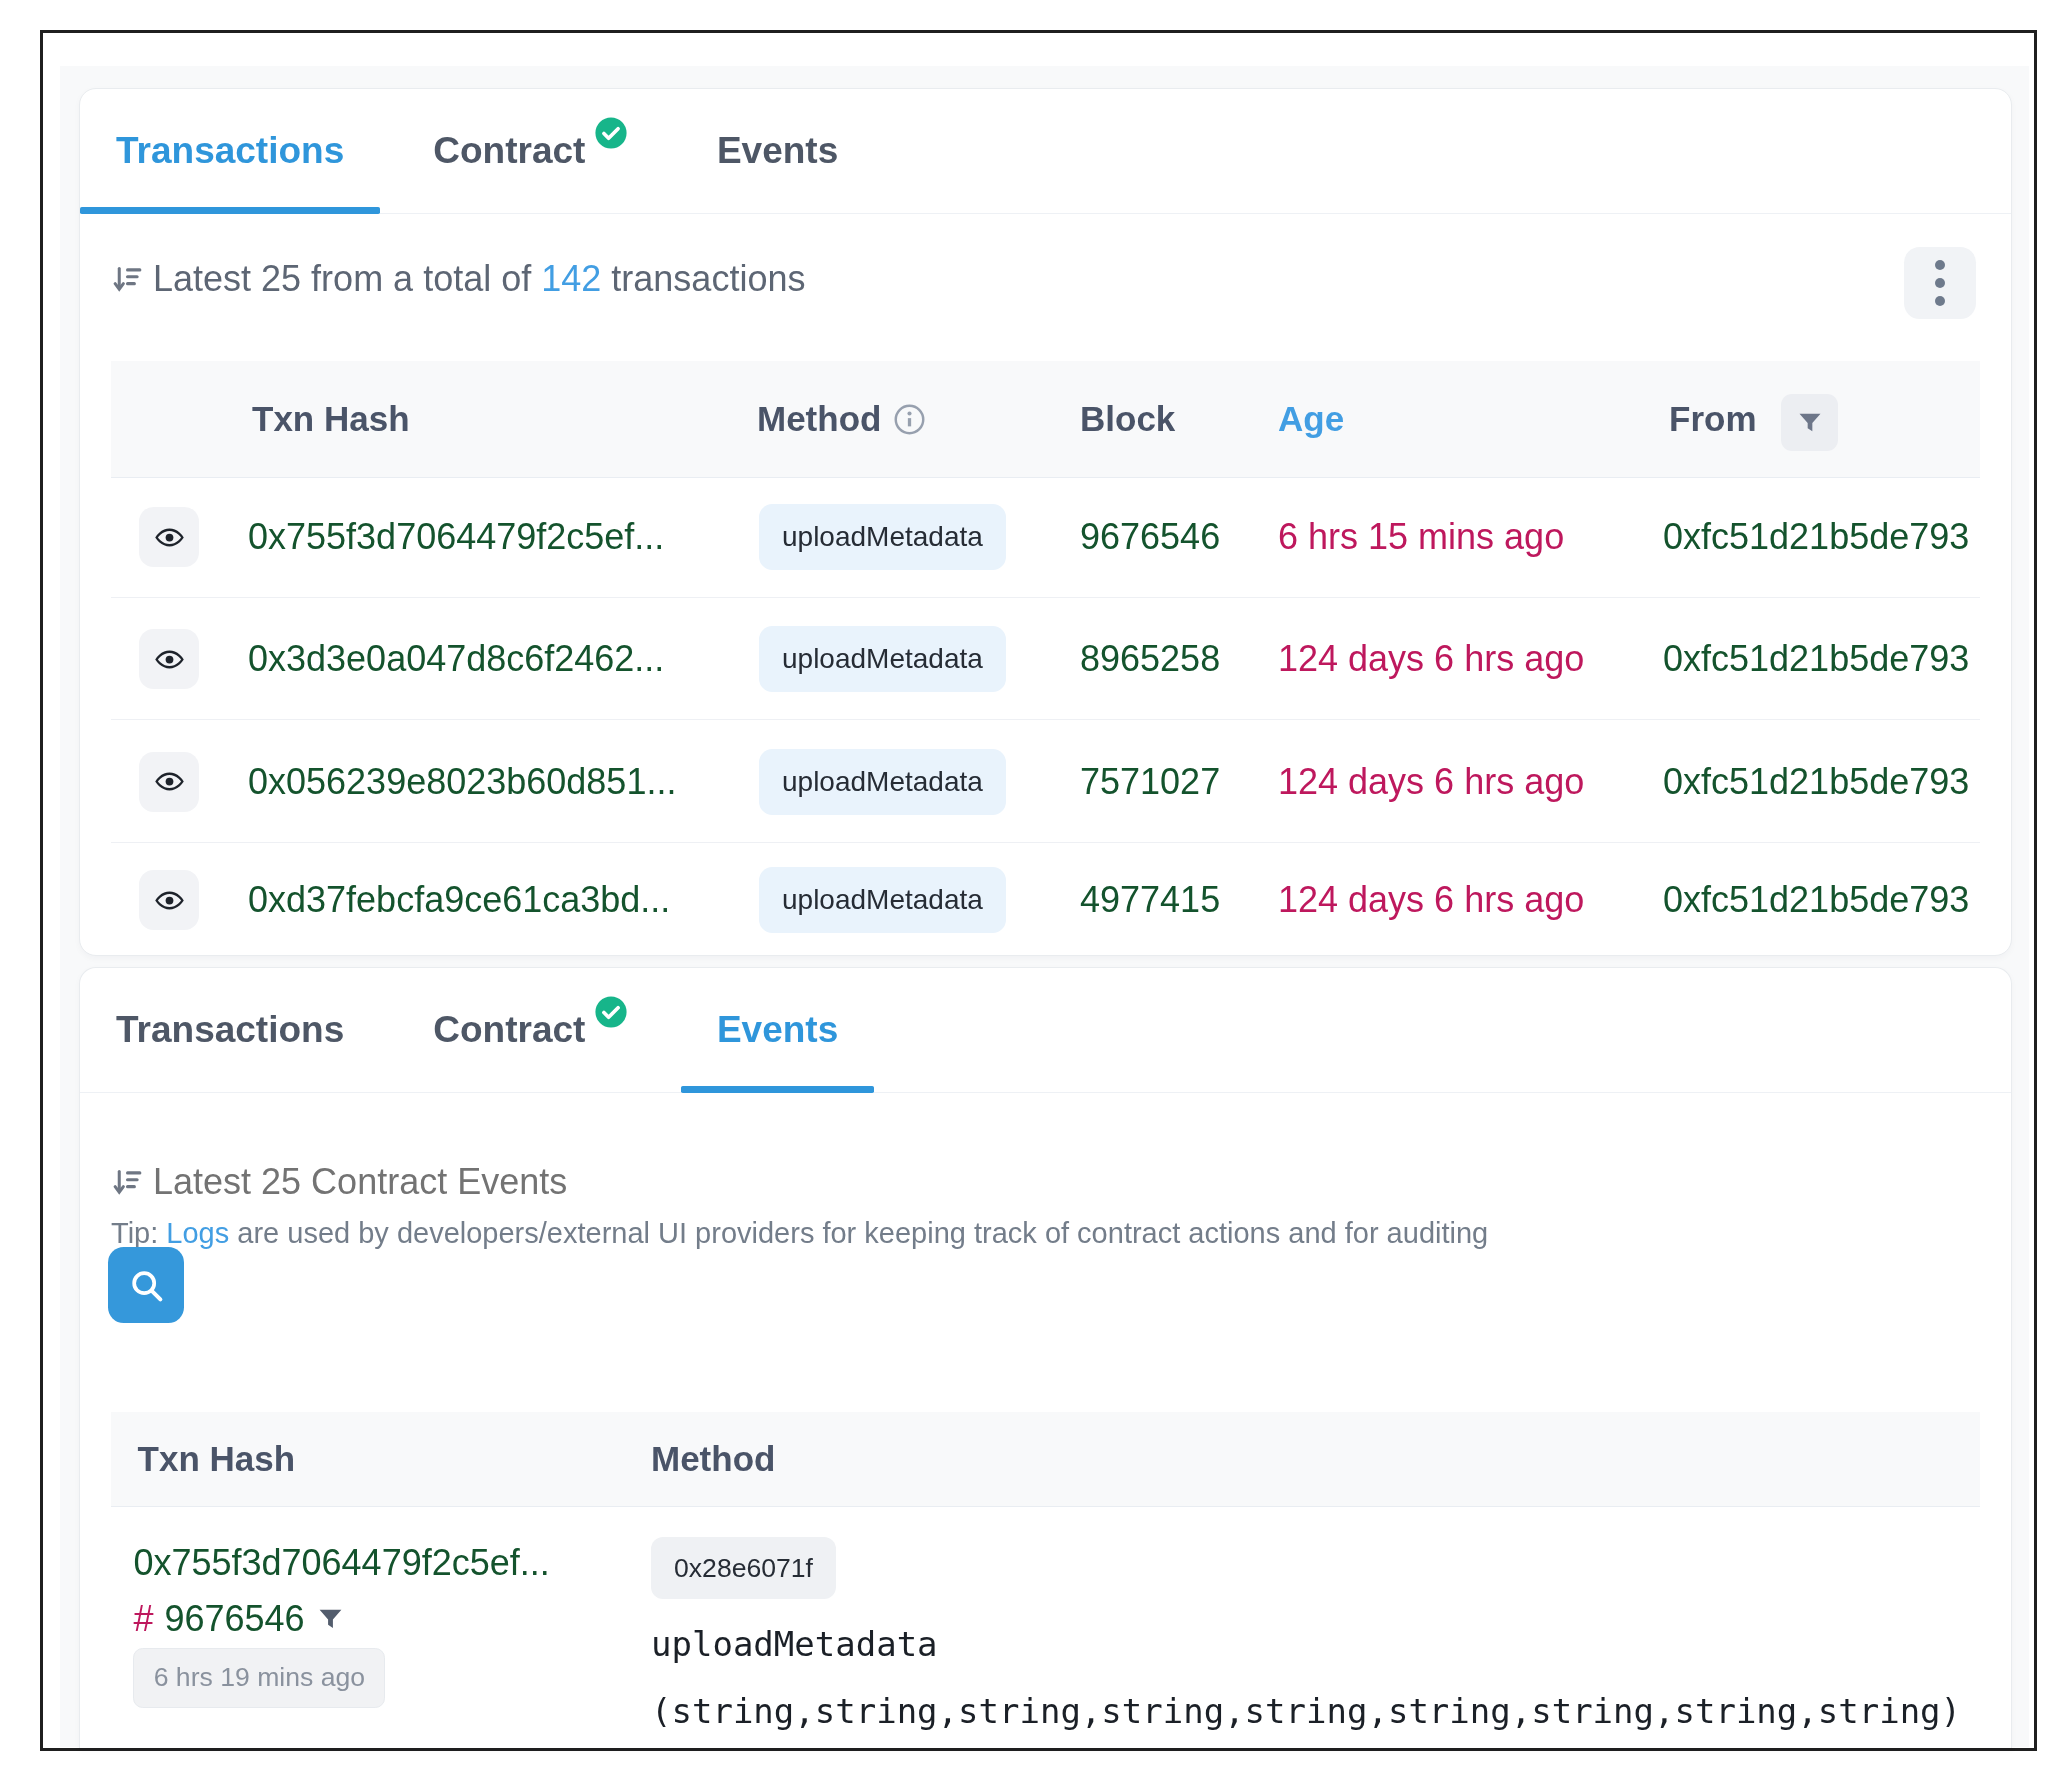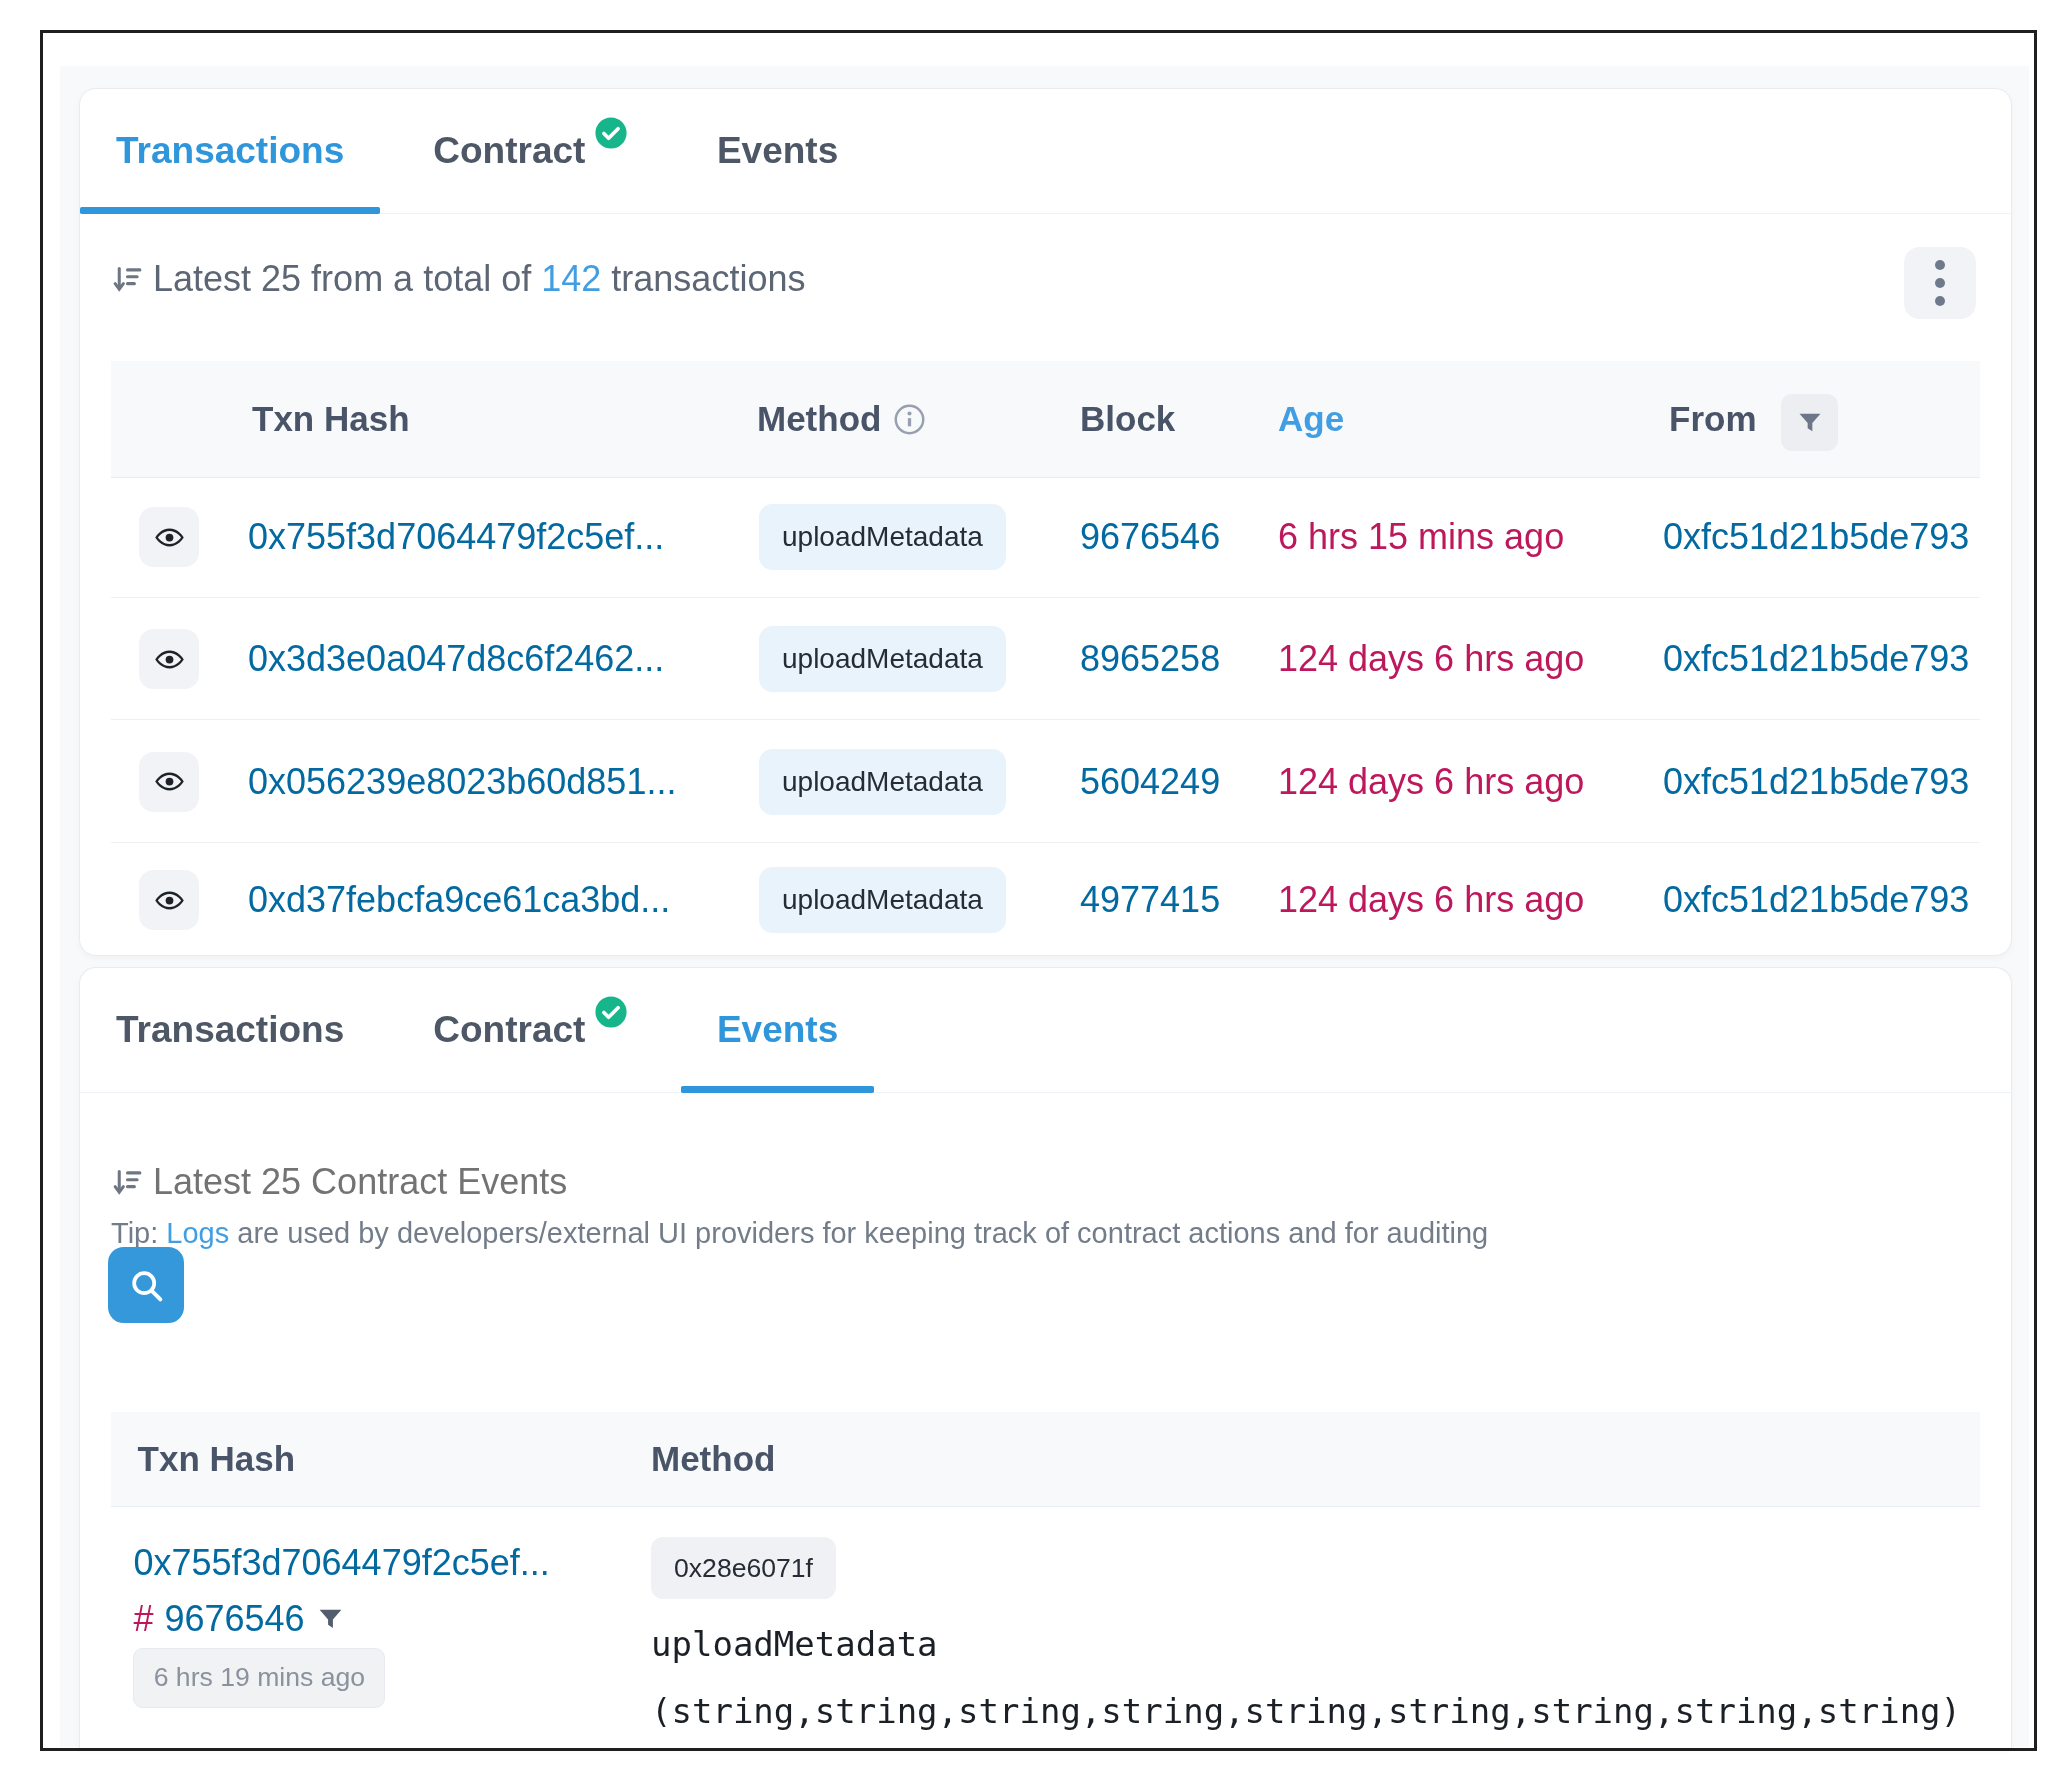--- a/index.html
+++ b/index.html
@@ -29,21 +29,21 @@
   .kebab-btn{position:absolute;width:72px;height:72px;border-radius:15.7px;background:#f1f3f6;border:none;cursor:pointer;
              display:flex;flex-direction:column;align-items:center;justify-content:center;gap:7.9px;}
   .kebab-btn .dot{width:10.3px;height:10.3px;border-radius:50%;background:#6e7a8c;}
 
   
   .thead{position:absolute;left:31px;width:1869px;background:#f8f9fa;border-bottom:1.2px solid #e9edf2;box-sizing:border-box;}
   .th{position:absolute;top:50%;transform:translateY(-50%);font-size:35px;font-weight:700;color:#4a5468;white-space:nowrap;display:flex;align-items:center;gap:12px;}
   .trow{position:absolute;left:31px;width:1869px;}
   .trow.sep{border-top:1.2px solid #eef0f4;}
   .cell{position:absolute;top:50%;transform:translateY(-50%);font-size:36px;white-space:nowrap;}
-  .hashlnk{color:#0369a1;text-decoration:none;cursor:pointer;}
+  .hashlnk{color:#14532d;text-decoration:none;cursor:pointer;}
   .darktxt{color:#be185d;}
   .eye-btn{position:absolute;top:50%;transform:translateY(-50%);width:60px;height:60px;border-radius:14.5px;background:#f2f3f6;border:none;cursor:pointer;
            display:flex;align-items:center;justify-content:center;}
   .method-badge{position:absolute;top:50%;transform:translateY(-50%);background:#e9f3fc;border-radius:13.3px;
                 font-size:28px;color:#262c35;padding:17px 23px;white-space:nowrap;}
   .filter-btn{position:absolute;width:57px;height:57px;border-radius:11px;background:#eceef2;border:none;cursor:pointer;
               display:flex;align-items:center;justify-content:center;}
 
   .search-btn{position:absolute;width:76px;height:76px;border-radius:15.7px;background:#3598db;border:none;cursor:pointer;
               display:flex;align-items:center;justify-content:center;}
@@ -156,21 +156,21 @@
 
     <div class="trow sep" style="top:630px;height:123px;">
       <button class="eye-btn" style="left:28px;">
         <svg width="31" height="31" viewBox="0 0 24 24">
             <path d="M2 12 s3.6 -6 10 -6 10 6 10 6 -3.6 6 -10 6 -10 -6 -10 -6 z" fill="none" stroke="#1e232b" stroke-width="1.8"></path>
             <circle cx="12" cy="12" r="3" fill="#1e232b"></circle>
           </svg>
       </button>
       <a class="cell hashlnk" style="left:137px;">0x056239e8023b60d851...</a>
       <span class="method-badge" style="left:648px;">uploadMetadata</span>
-      <a class="cell hashlnk" style="left:969px;">5604249</a>
+      <a class="cell hashlnk" style="left:969px;">7571027</a>
       <span class="cell darktxt" style="left:1167px;">124 days 6 hrs ago</span>
       <a class="cell hashlnk" style="left:1552px;width:317px;overflow:hidden;">0xfc51d21b5de793</a>
     </div>
 
     <div class="trow sep" style="top:753px;height:114px;">
       <button class="eye-btn" style="left:28px;">
         <svg width="31" height="31" viewBox="0 0 24 24">
             <path d="M2 12 s3.6 -6 10 -6 10 6 10 6 -3.6 6 -10 6 -10 -6 -10 -6 z" fill="none" stroke="#1e232b" stroke-width="1.8"></path>
             <circle cx="12" cy="12" r="3" fill="#1e232b"></circle>
           </svg>

